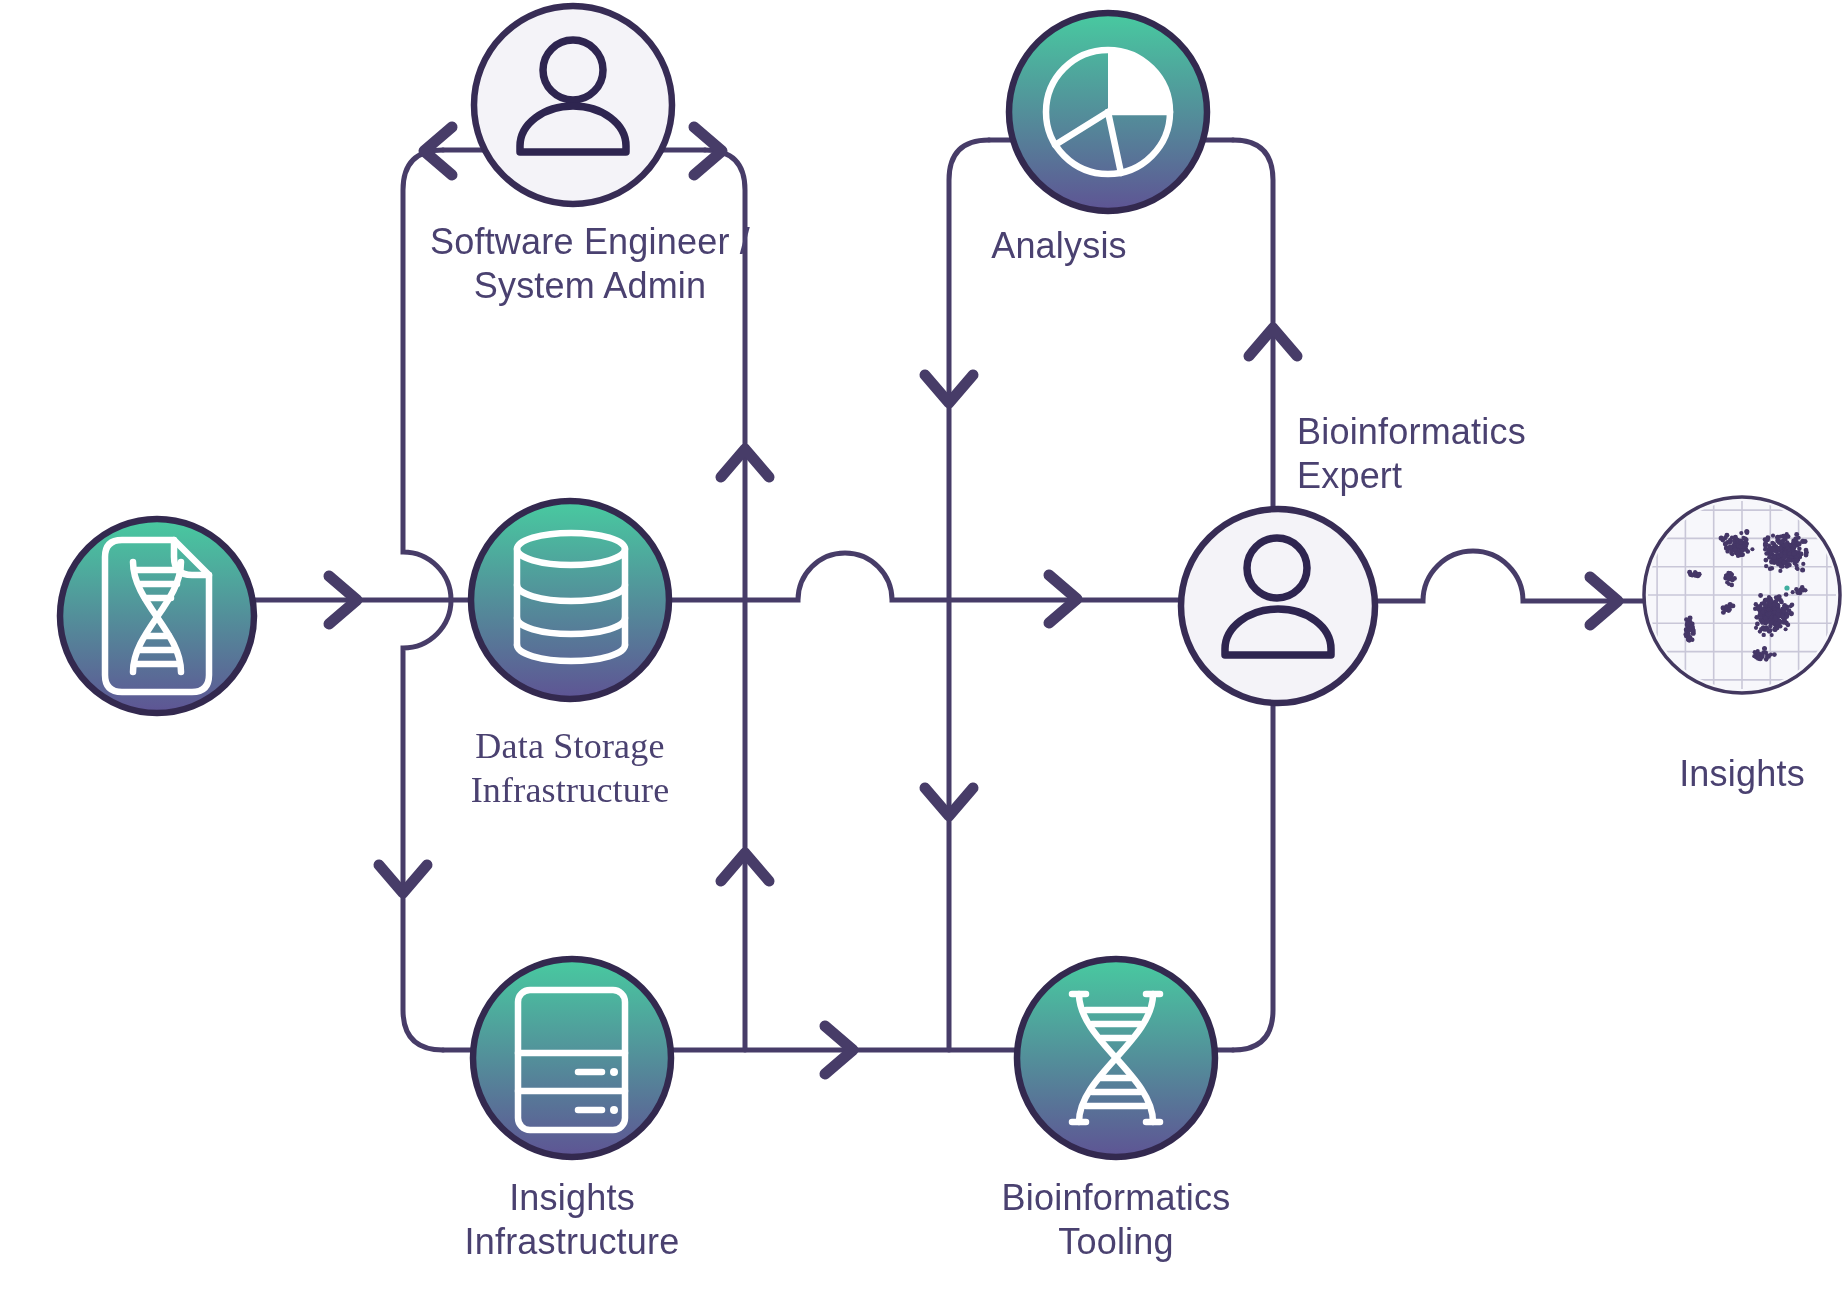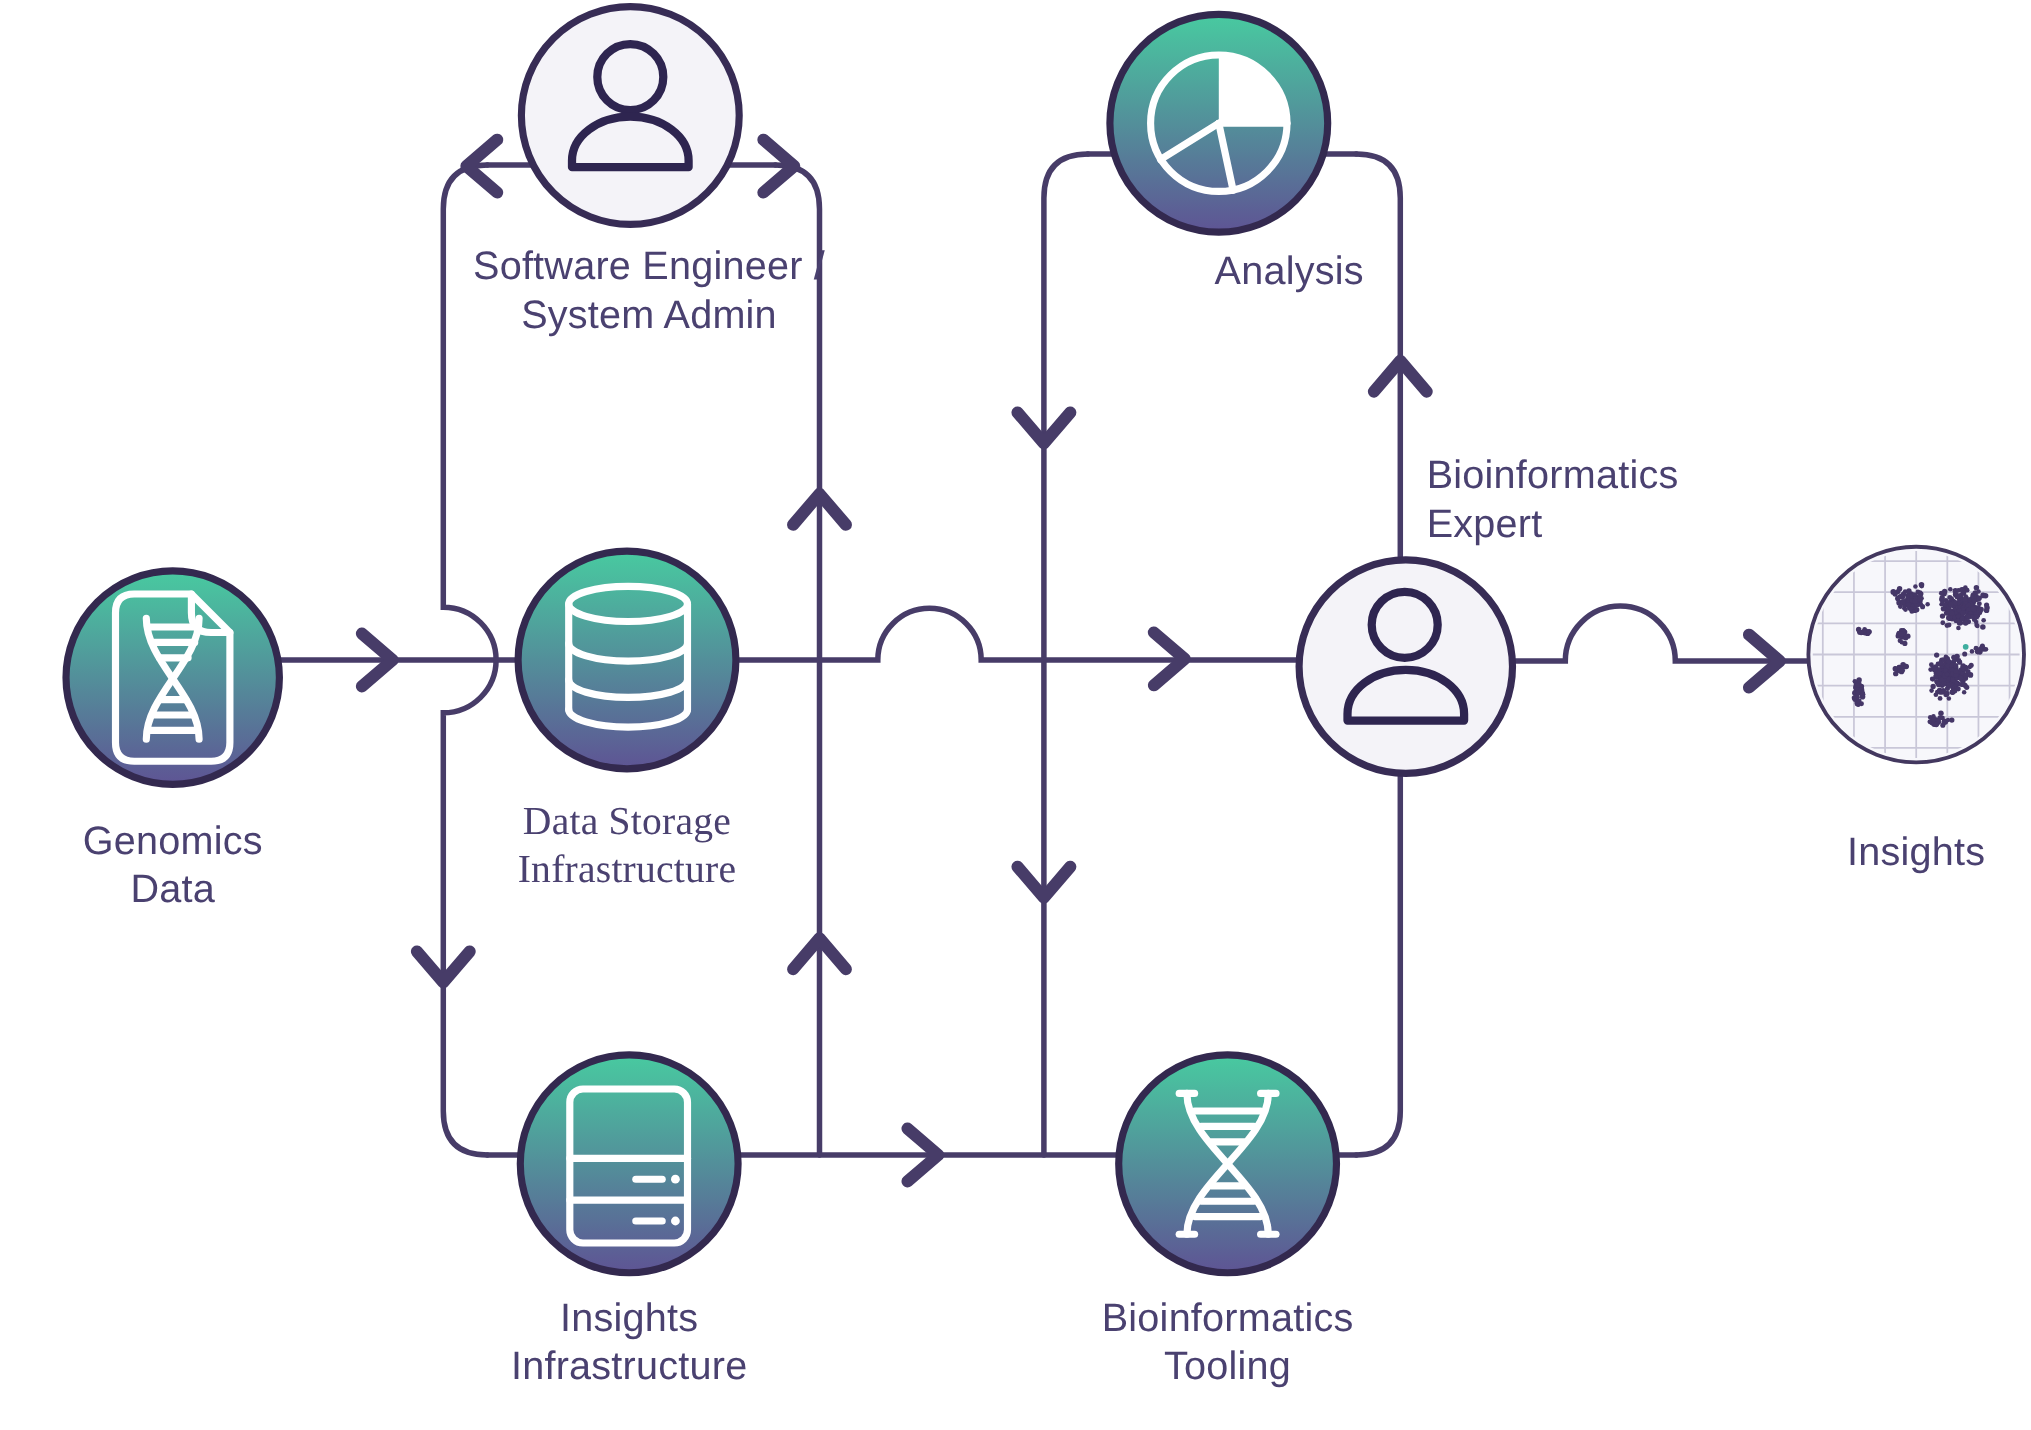--- a/index.html
+++ b/index.html
@@ -865,27 +865,25 @@
             <circle cx="1754.8" cy="652.2" r="2.16" fill="#453767"></circle>
             <circle cx="1757.8" cy="654.1" r="2.06" fill="#453767"></circle>
             <circle cx="1762.3" cy="655.3" r="2.13" fill="#453767"></circle>
             <circle cx="1760.2" cy="658.7" r="2.53" fill="#453767"></circle>
             <circle cx="1787" cy="588" r="2.6" fill="#3fae9f"></circle>
           </g>
       </g>
     </g>
   </svg>
 
-  <div class="lbl" style="left:157px;  top:742px;">Genomics
-Data</div>
   <div class="lbl" style="left:573px;  top:220px;margin-left:17px;">Software Engineer /
 System Admin</div>
   <div class="lbl" style="left:570px;  top:724px;font-family:Liberation Serif, serif;">Data Storage
 Infrastructure</div>
   <div class="lbl" style="left:572px;  top:1176px;">Insights
 Infrastructure</div>
-  <div class="lbl" style="left:1172px; top:224px;text-align:right;">Analysis</div>
+  <div class="lbl" style="left:1059px; top:224px;text-align:right;">Analysis</div>
   <div class="lbl" style="left:1116px; top:1176px;">Bioinformatics
 Tooling</div>
   <div class="lbl left" style="left:1297px; top:410px;">Bioinformatics
 Expert</div>
   <div class="lbl" style="left:1742px; top:716px;margin-top:36px;">Insights</div>
 </div>
 
 </body></html>

